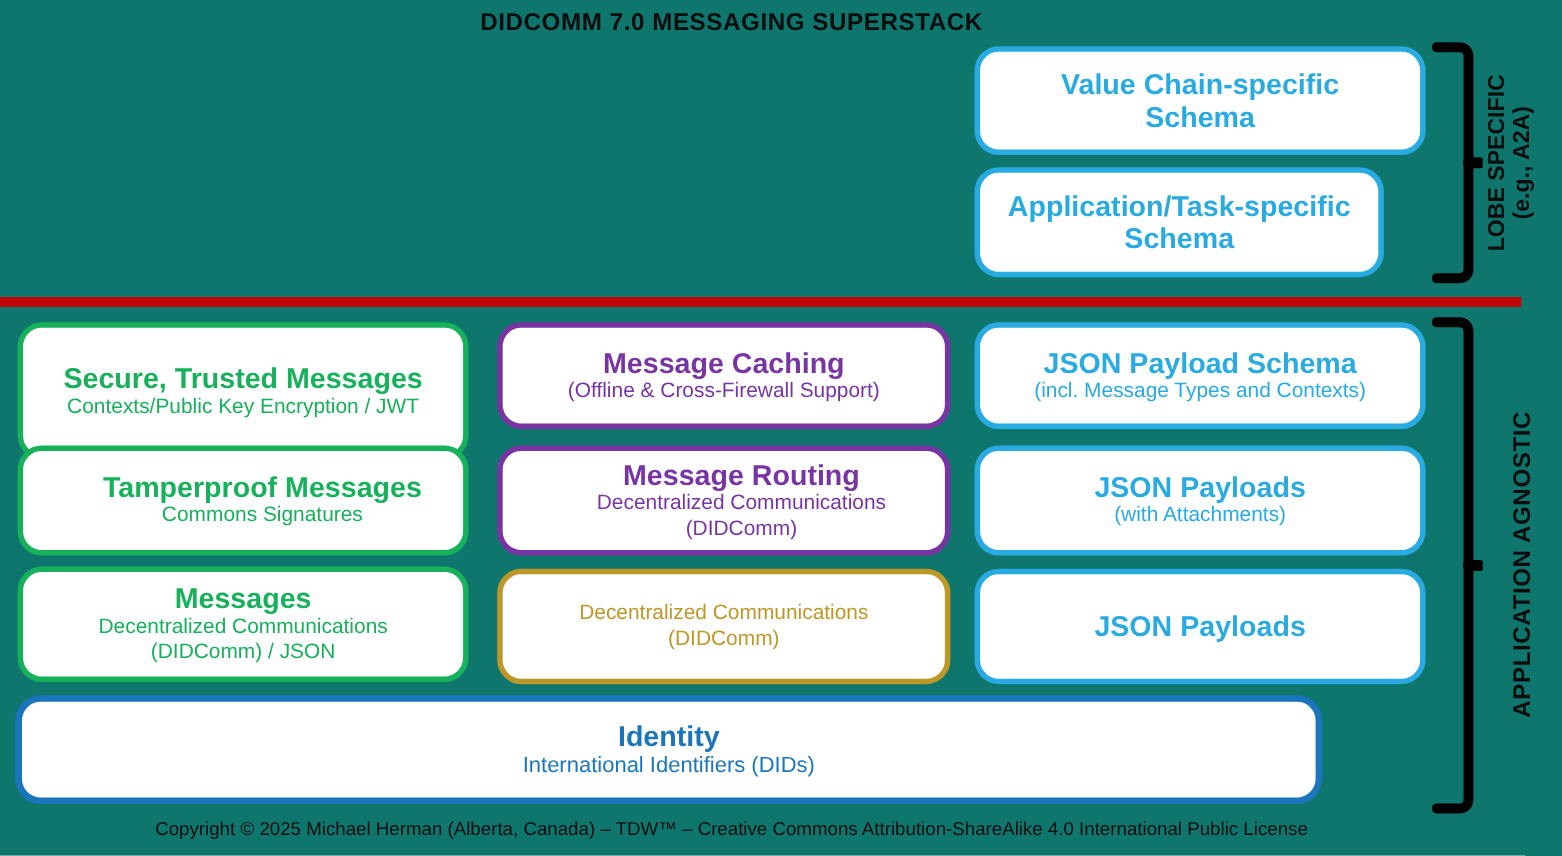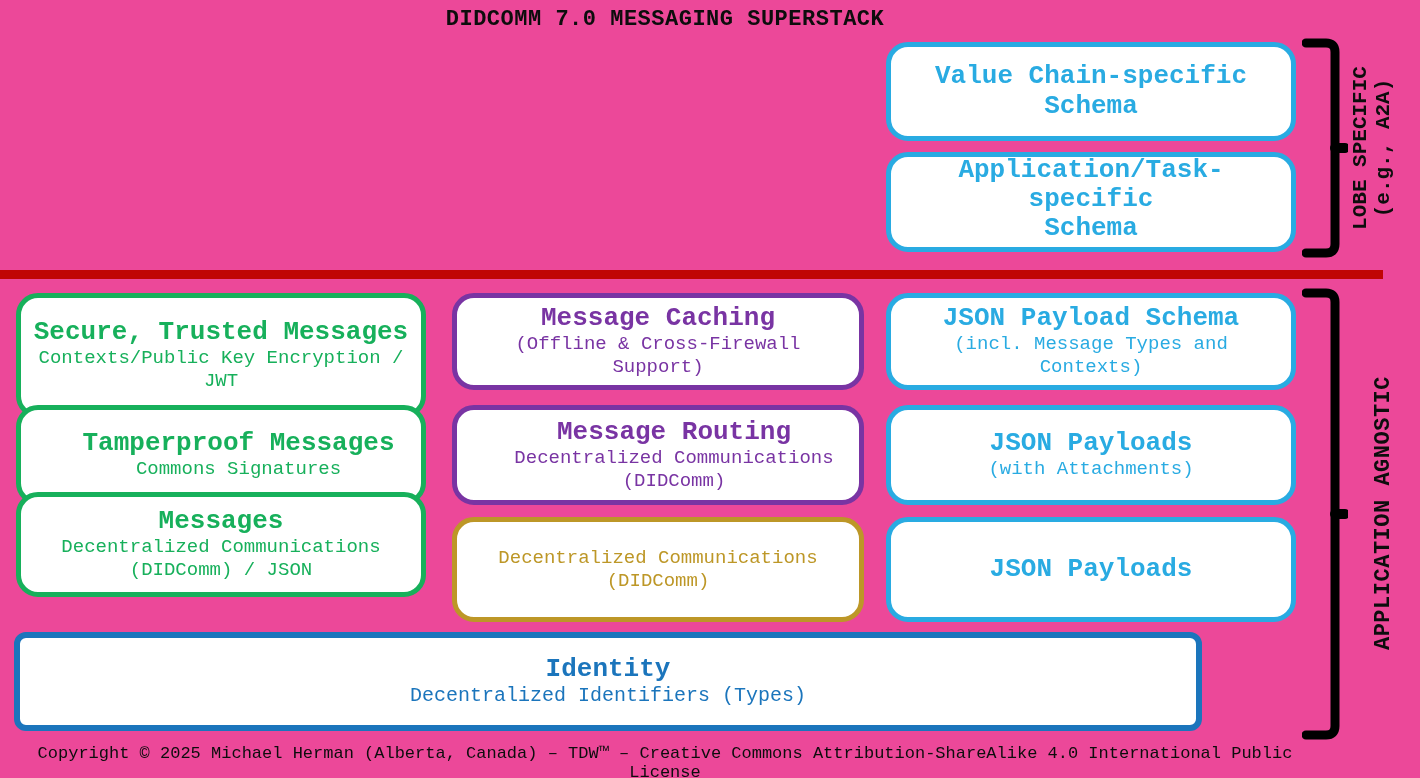--- a/index.html
+++ b/index.html
@@ -1,18 +1,18 @@
 <!DOCTYPE html>
 <html style="--cyan: #29ABE2; --green: #17B05B; --purple: #7934A3; --gold: #BD9727; --blue: #1B75BC; --red: #C00505; --black: #000000;"><head>
 <meta charset="utf-8">
 <style>
   html,body{margin:0;padding:0;background:#fff;}
   #canvas{
-    position:relative;width:1420px;height:778px;background:#ec4899;overflow:hidden;
-    font-family:Liberation Mono, monospace;
+    position:relative;width:1420px;height:778px;background:#0f766e;overflow:hidden;
+    font-family:Liberation Sans, sans-serif;
   }
   .page-title{
     position:absolute;left:0;top:7px;width:1330px;text-align:center;
     font-size:22px;font-weight:bold;color:#0d0d0d;letter-spacing:.5px;
   }
   .box{
     position:absolute;border:5px solid;border-radius:22px;background:#fff;
     display:flex;flex-direction:column;align-items:center;justify-content:center;
     text-align:center;box-sizing:border-box;padding:4px 12px;
   }
@@ -41,21 +41,21 @@
 <body>
 
 <div id="canvas">
 
   <div class="page-title">DIDCOMM 7.0 MESSAGING SUPERSTACK</div>
 
   <div class="box cyan" style="left:886px;top:42px;width:410px;height:99px;">
     <div class="t">Value Chain-specific
 Schema</div>
   </div>
-  <div class="box cyan" style="left:886px;top:152px;width:410px;height:100px;justify-content:flex-end;">
+  <div class="box cyan" style="left:886px;top:152px;width:372px;height:100px;">
     <div class="t">Application/Task-specific
 Schema</div>
   </div>
 
   <svg class="brace" style="left:1302px;top:38px;" width="46" height="220" viewBox="0 0 46 220">
     <path d="M 4 5 H 24 Q 33 5 33 14 V 206 Q 33 215 24 215 H 4" fill="none" stroke="#000" stroke-width="9" stroke-linecap="round" stroke-linejoin="round"></path>
     <path d="M 33 110 H 43" fill="none" stroke="#000" stroke-width="10" stroke-linecap="round"></path>
   </svg>
   <div class="rot-label lobe-label">LOBE SPECIFIC
 (e.g., A2A)</div>
@@ -63,21 +63,21 @@
   <div class="divider"></div>
 
   <div class="box green" style="left:16px;top:293px;width:410px;height:125px;">
     <div class="t">Secure, Trusted Messages</div>
     <div class="s">Contexts/Public Key Encryption / JWT</div>
   </div>
   <div class="box green" style="left:16px;top:405px;width:410px;height:100px;padding-left:47px;">
     <div class="t">Tamperproof Messages</div>
     <div class="s">Commons Signatures</div>
   </div>
-  <div class="box green" style="left:16px;top:492px;width:410px;height:105px;">
+  <div class="box green" style="left:16px;top:515px;width:410px;height:105px;">
     <div class="t">Messages</div>
     <div class="s">Decentralized Communications
 (DIDComm) / JSON</div>
   </div>
 
   <div class="box purple" style="left:452px;top:293px;width:412px;height:97px;">
     <div class="t">Message Caching</div>
     <div class="s">(Offline &amp; Cross-Firewall Support)</div>
   </div>
   <div class="box purple" style="left:452px;top:405px;width:412px;height:100px;padding-left:44px;">
@@ -96,23 +96,23 @@
   </div>
   <div class="box cyan" style="left:886px;top:405px;width:410px;height:100px;">
     <div class="t">JSON Payloads</div>
     <div class="s">(with Attachments)</div>
   </div>
   <div class="box cyan" style="left:886px;top:517px;width:410px;height:105px;">
     <div class="t">JSON Payloads</div>
 
   </div>
 
-  <div class="box blue" style="left:14px;top:632px;width:1188px;height:99px;border-width:6px;border-radius:12px;">
+  <div class="box blue" style="left:14px;top:632px;width:1188px;height:99px;border-width:6px;border-radius:23px;">
     <div class="t">Identity</div>
-    <div class="s" style="font-size:20px;">Decentralized Identifiers (Types)</div>
+    <div class="s" style="font-size:20px;">International Identifiers (DIDs)</div>
   </div>
 
   <svg class="brace" style="left:1302px;top:288px;" width="46" height="452" viewBox="0 0 46 452">
     <path d="M 4 5 H 24 Q 33 5 33 14 V 438 Q 33 447 24 447 H 4" fill="none" stroke="#000" stroke-width="9" stroke-linecap="round" stroke-linejoin="round"></path>
     <path d="M 33 226 H 43" fill="none" stroke="#000" stroke-width="10" stroke-linecap="round"></path>
   </svg>
   <div class="rot-label agnostic-label">APPLICATION AGNOSTIC</div>
 
   <div class="copyright">Copyright © 2025 Michael Herman (Alberta, Canada) – TDW™ – Creative Commons Attribution-ShareAlike 4.0 International Public License</div>
 

